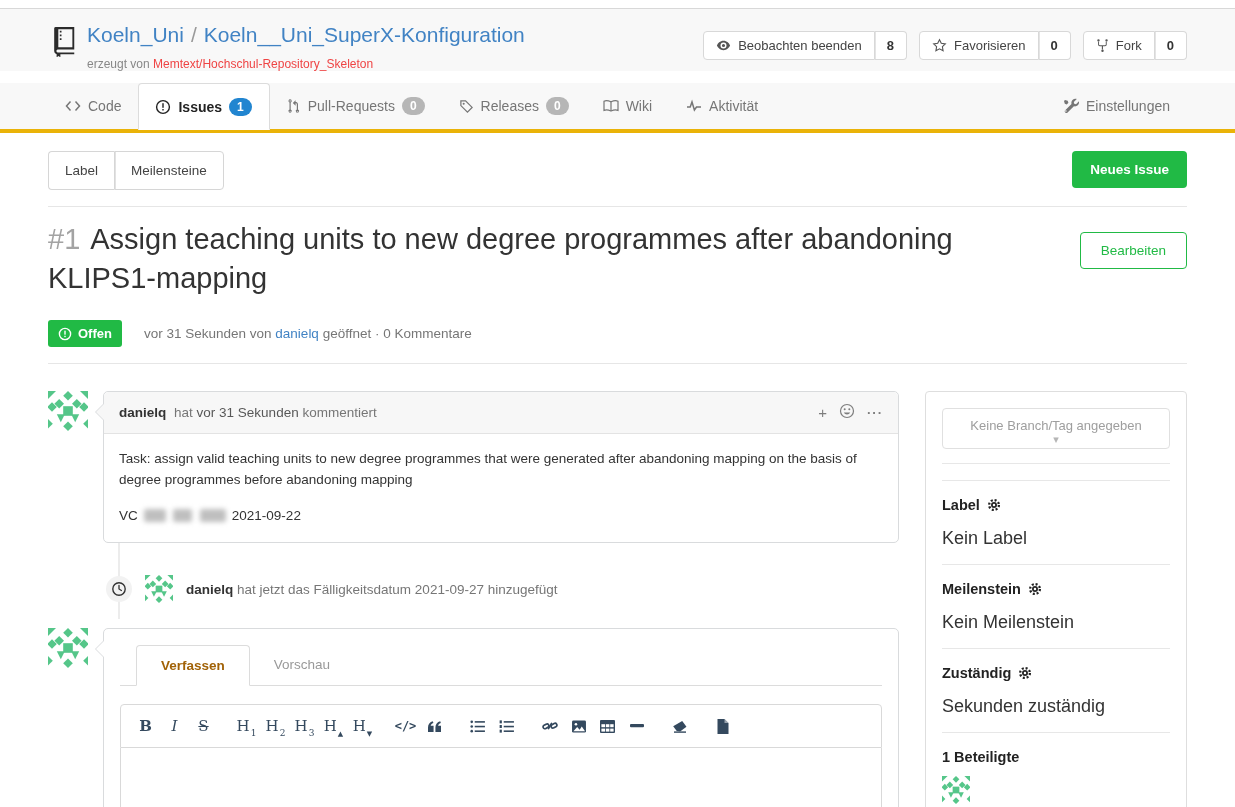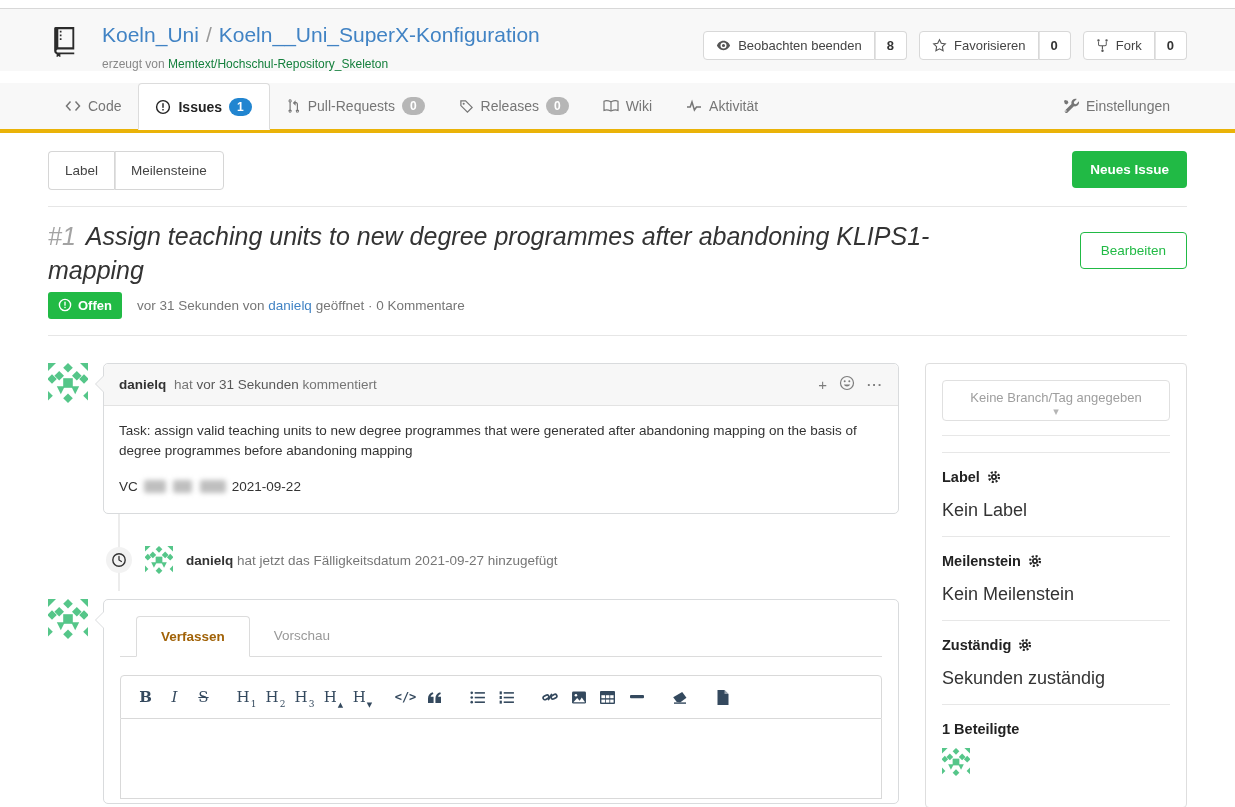--- a/index.html
+++ b/index.html
@@ -2,27 +2,27 @@
 <html><head>
 <meta charset="utf-8">
 <style>
   * { margin:0; padding:0; box-sizing:border-box; }
   html,body { width:1235px; height:807px; overflow:hidden; }
   body { font-family:"Liberation Sans", sans-serif; background:#fff; color:#333; position:relative; }
   .topstrip { height:9px; background:#fff; border-bottom:1px solid #d8d8d8; }
 
   
   .repo-head { background:#f8f8f8; padding:14px 48px 0 48px; display:flex; justify-content:space-between; align-items:flex-start; }
-  .repo-id { display:flex; gap:24px; }
+  .repo-id { display:flex; gap:9px; }
   .repo-icon { margin-top:2px; }
   .crumb { font-size:21px; color:#4183c4; }
   .crumb .sep { color:#999; padding:0 7px; }
   .crumb a { color:#4183c4; text-decoration:none; cursor:pointer; }
   .forked-from { font-size:12px; color:#888; margin-top:10px; }
-  .forked-from .lnk { color:#15803d; cursor:pointer; }
+  .forked-from .lnk { color:#ef4444; cursor:pointer; }
   .repo-actions { display:flex; gap:12px; margin-top:8px; }
   .act-group { display:flex; font-size:13px; color:#444; }
   .act-main, .act-count { background:#fff; border:1px solid #d8d8d8; padding:6px 12px; display:flex; align-items:center; gap:7px; cursor:pointer; }
   .act-main { border-radius:4px 0 0 4px; }
   .act-count { border-left:none; box-shadow:inset 1px 0 0 #e4e4e4; border-radius:0 4px 4px 0; font-weight:700; color:#333; }
 
   
   .tabbar { background:#f8f8f8; padding:0 48px; display:flex; align-items:stretch; border-bottom:4px solid #eab308; margin-top:12px; height:50px; }
   .tab { display:flex; align-items:center; gap:7px; padding:0 17px; font-size:14px; color:#767676; cursor:pointer; }
   .tab.active { background:#fff; border:1px solid #dcdcdc; border-bottom:1px solid #fff; margin-bottom:-1px; border-radius:4px 4px 0 0; color:#222; font-weight:700;padding-left:16px; }
@@ -36,25 +36,25 @@
   .content { padding:0 48px; }
   .subnav { margin-top:18px; display:flex; justify-content:space-between; align-items:flex-start; }
   .segmented { display:flex; }
   .seg { background:#fff; border:1px solid #d6d6d6; padding:11px 16px; font-size:13.5px; color:#444; cursor:pointer; }
   .seg:first-child { border-radius:4px 0 0 4px; border-right:none; }
   .seg:last-child { border-radius:0 4px 4px 0; box-shadow:inset 1px 0 0 #e2e2e2; }
   .btn-green { background:#21ba45; color:#fff; font-weight:700; font-size:13.5px; border:none; border-radius:4px; padding:11px 18px; cursor:pointer; }
   .rule { border-bottom:1px solid #e6e6e6; margin-top:16px; }
 
   .title-row { margin-top:13px; display:flex; justify-content:space-between; align-items:flex-start; }
-  h1.issue-title { font-weight:400; font-size:25px; line-height:1.35; color:#333; max-width:905px;font-style:italic; }
+  h1.issue-title { font-weight:400; font-size:29px; line-height:1.35; color:#333; max-width:905px; }
   h1 .inum { color:#a3a3a3; margin-right:10px; }
   .btn-green-outline { background:#fff; border:1px solid #21ba45; color:#21ba45; font-size:13.5px; border-radius:4px; padding:10px 20px; cursor:pointer; margin-top:12px; }
 
-  .status-row { margin-top:4px; display:flex; align-items:center; gap:15px; }
+  .status-row { margin-top:22px; display:flex; align-items:center; gap:22px; }
   .open-badge { background:#21ba45; color:#fff; font-size:13px; font-weight:700; border-radius:3px; padding:6px 10px; display:inline-flex; align-items:center; gap:6px; }
   .issue-meta { font-size:13.5px; color:#767676; }
   .issue-meta .author { color:#4183c4; cursor:pointer; }
 
   .main-row { display:flex; gap:26px; margin-top:27px; }
   .left-col { flex:1; position:relative; }
   .thread-line { position:absolute; left:70px; top:146px; height:82px; width:2px; background:#ececec; }
 
   
   .comment { display:flex; gap:15px; position:relative; z-index:1; }

